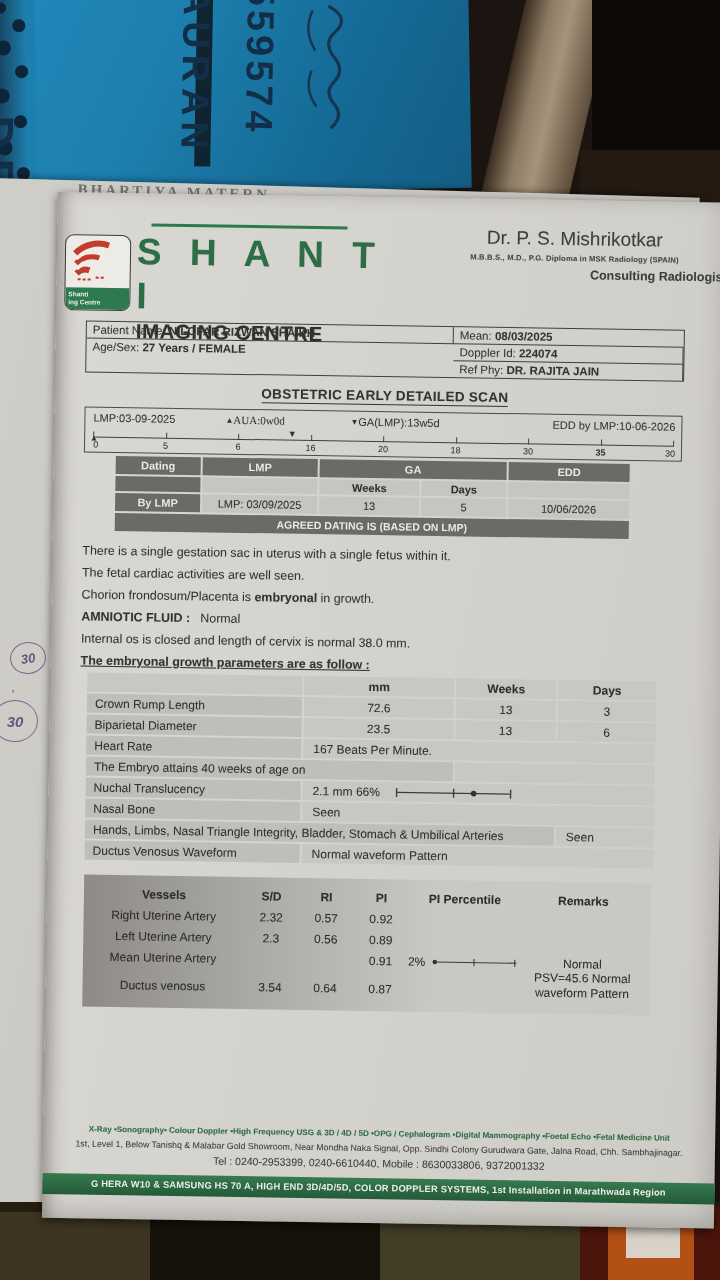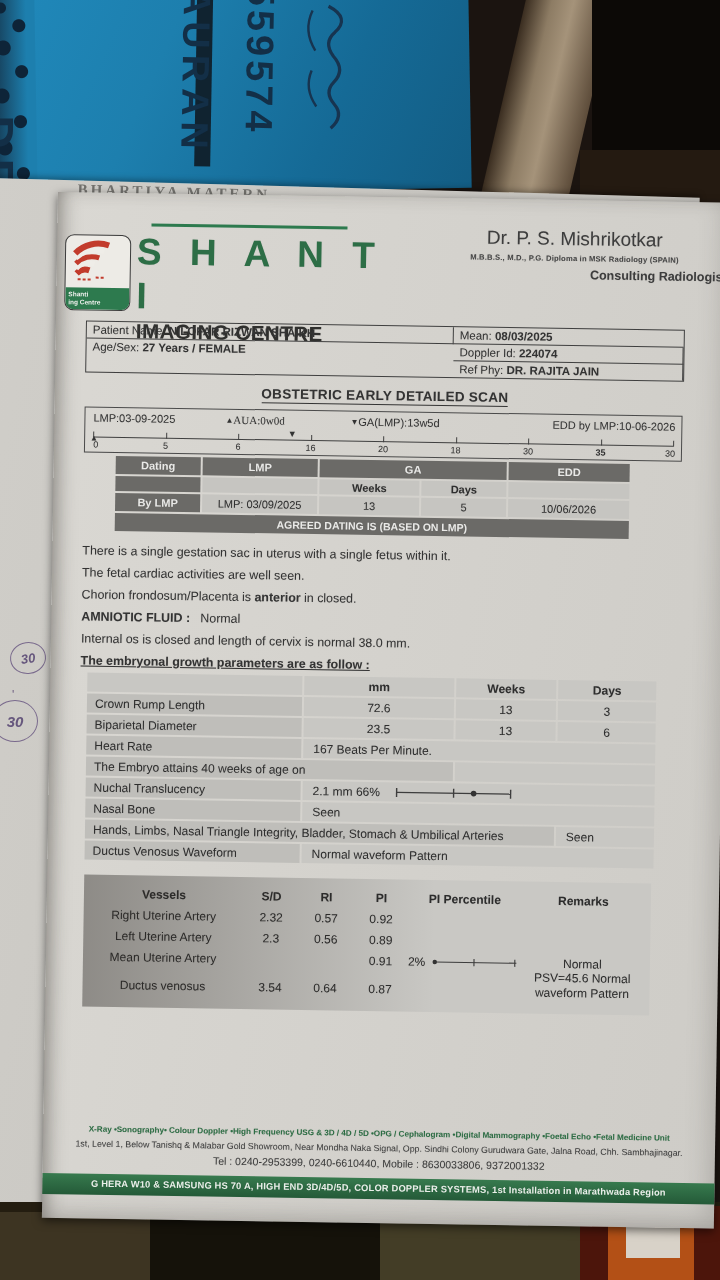--- a/index.html
+++ b/index.html
@@ -277,21 +277,21 @@
       <div class="lt">LMP: 03/09/2025</div>
       <div class="lt">13</div>
       <div class="lt">5</div>
       <div class="lt">10/06/2026</div>
       <div class="dk agreed">AGREED DATING IS (BASED ON LMP)</div>
     </div>
 
     <div class="findings">
       <p>There is a single gestation sac in uterus with a single fetus within it.</p>
       <p>The fetal cardiac activities are well seen.</p>
-      <p><span>Chorion frondosum/Placenta is </span><span class="fb">anterior</span><span> in closed.</span></p>
+      <p><span>Chorion frondosum/Placenta is </span><span class="fb">embryonal</span><span> in growth.</span></p>
       <p><span class="fb">AMNIOTIC FLUID :</span>&nbsp;&nbsp;&nbsp;<span>Normal</span></p>
       <p>Internal os is closed and length of cervix is normal 38.0 mm.</p>
       <p class="fhead">The embryonal growth parameters are as follow :</p>
     </div>
 
     <div class="growth">
       <div class="gh"></div>
       <div class="gh">mm</div>
       <div class="gh">Weeks</div>
       <div class="gh">Days</div>

